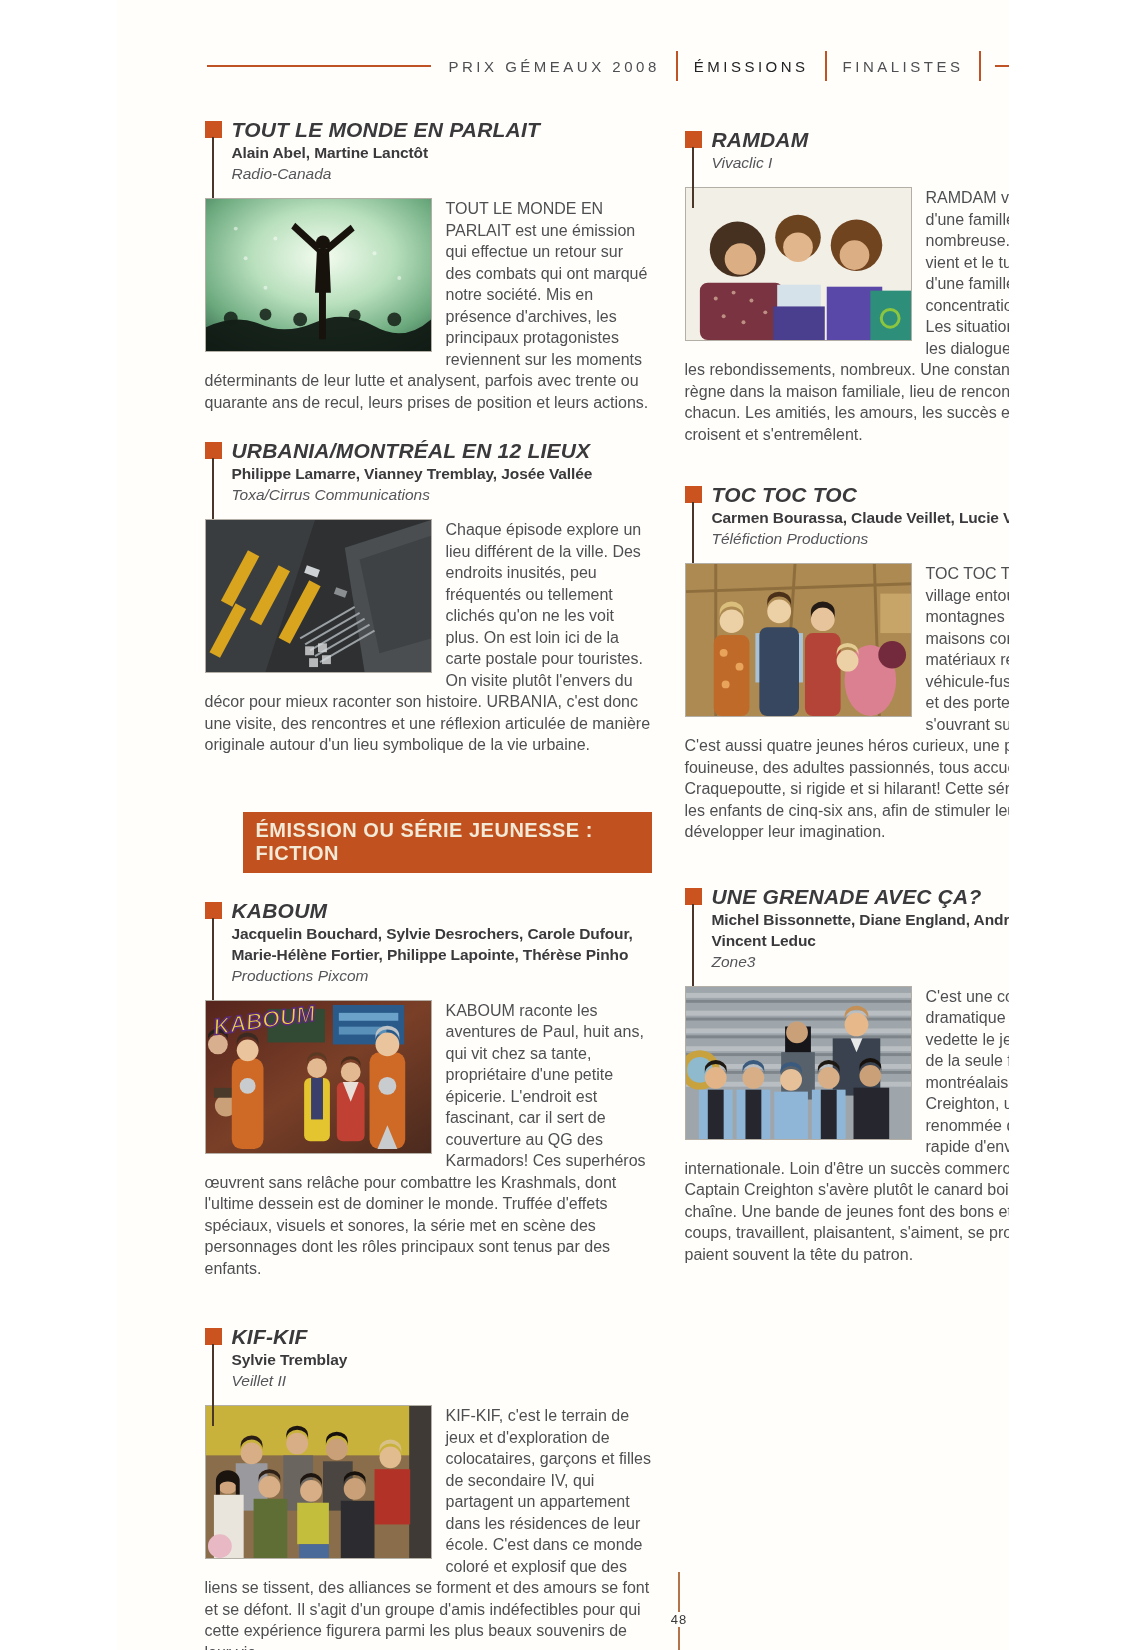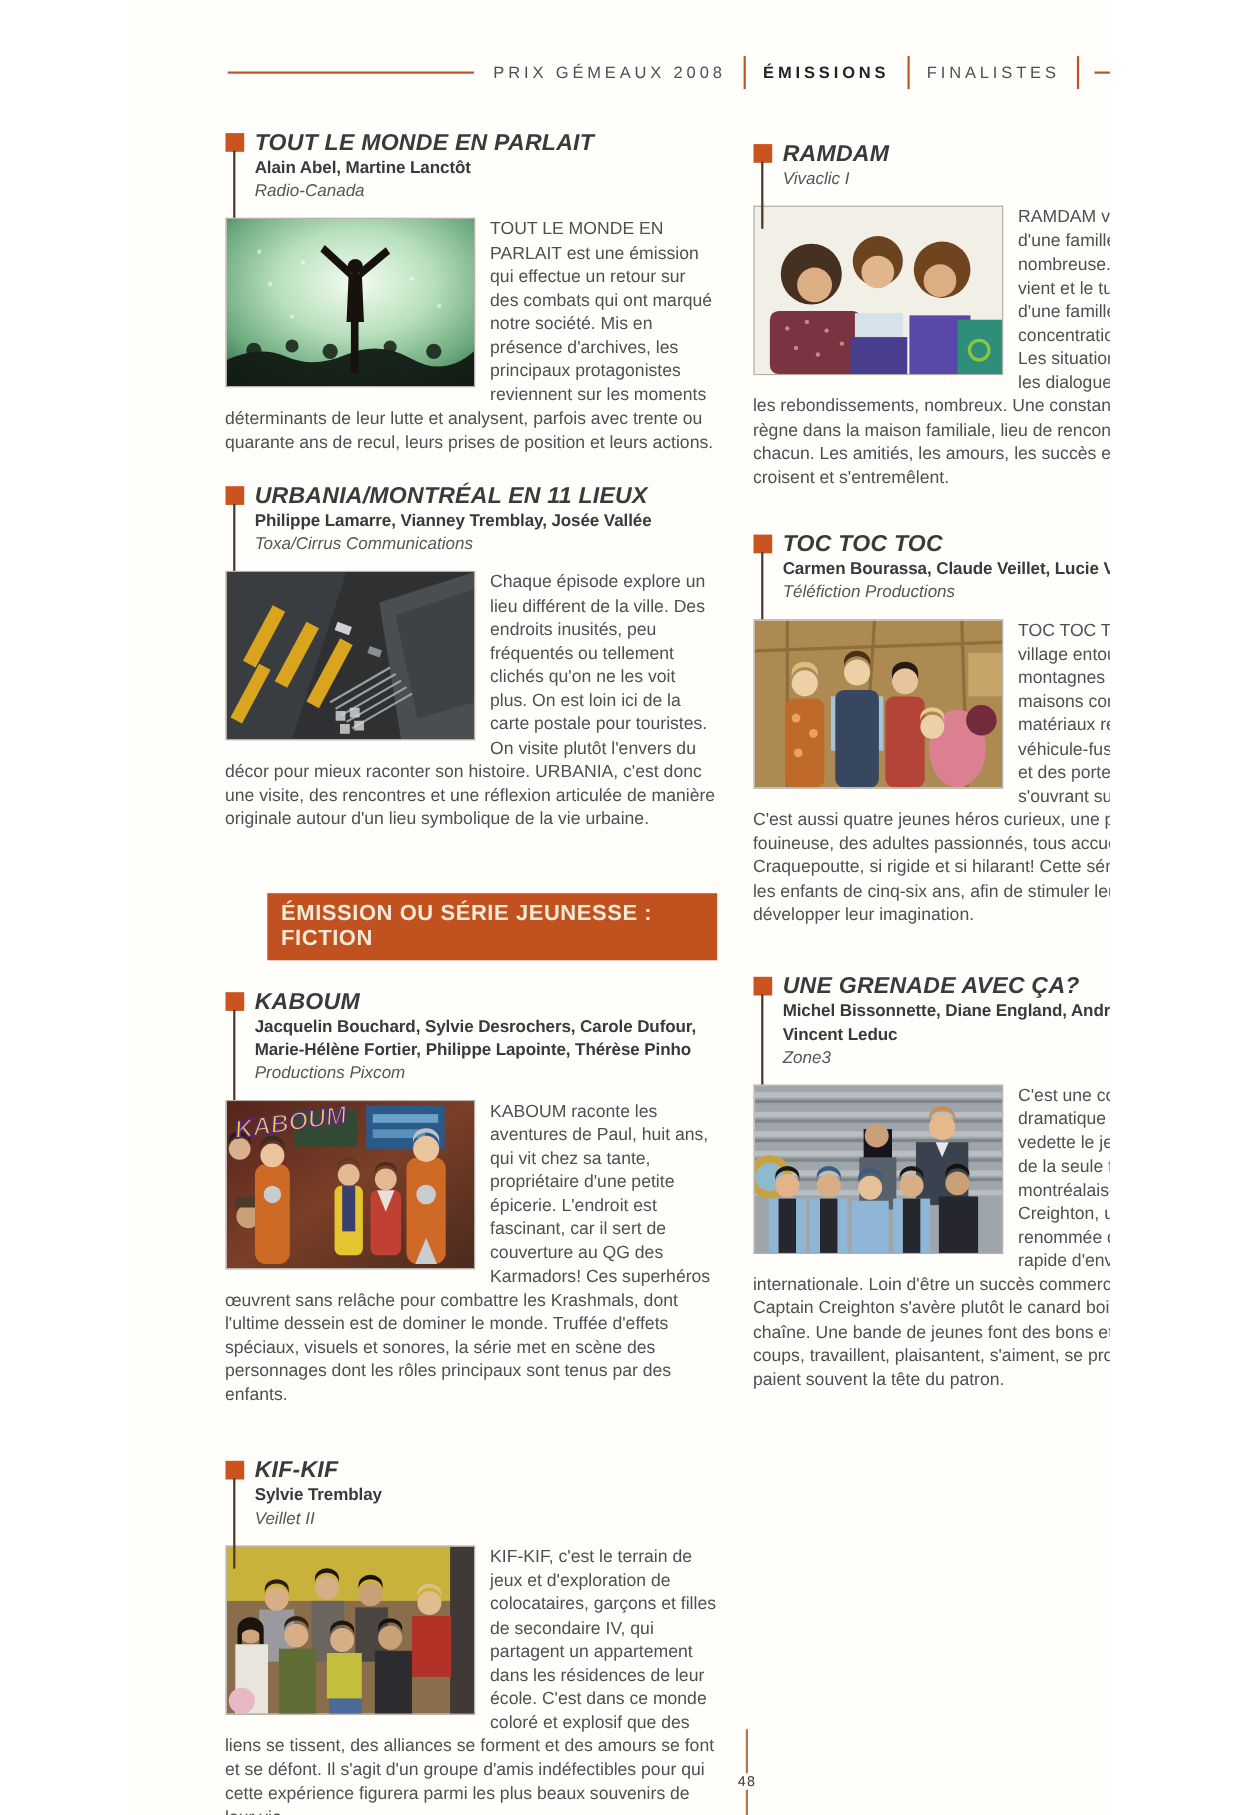--- a/index.html
+++ b/index.html
@@ -9,21 +9,21 @@
     overflow:hidden;
   }
   
   .header { position:absolute; top:48px; left:90px; width:945px; height:36px;
             display:flex; align-items:center; }
   .hrule { height:2px; background:#C05326; }
   .hrule-left { width:224px; }
   .hrule-right { width:58px; }
   .vbar { width:2px; height:30px; background:#C05326; margin:0 14px; flex:none; }
   .h-label { font-size:15px; letter-spacing:3.5px; color:#4d4f52; white-space:nowrap; margin:0 2px; }
-  .h-label.strong { font-weight:bold; color:#222325; }
+  .h-label.strong { font-weight:normal; color:#222325; }
   .h-gap { width:16px; }
   
   .col { position:absolute; width:447px; }
   .col-left  { left:88px;  top:118px; }
   .col-right { left:568px; top:128px; }
   
   .show { position:relative; }
   .show-head { position:relative; padding-left:27px; }
   .bullet { position:absolute; left:0; top:3px; width:17px; height:17px; background:#CB531F; }
   .connector { position:absolute; left:7px; top:19px; width:2px; background:#4A3529; }
@@ -114,21 +114,21 @@
           </svg>
         </figure>
         <p class="desc">TOUT LE MONDE EN PARLAIT est une émission qui effectue un retour sur des combats qui ont marqué notre société. Mis en présence d'archives, les principaux protagonistes reviennent sur les moments déterminants de leur lutte et analysent, parfois avec trente ou quarante ans de recul, leurs prises de position et leurs actions.</p>
       </div>
     </section>
 
     <section class="show lines1" style="margin-top:26px">
       <div class="show-head">
         <span class="bullet"></span>
         <span class="connector"></span>
-        <h2 class="show-title">URBANIA/MONTRÉAL EN 11 LIEUX</h2>
+        <h2 class="show-title">URBANIA/MONTRÉAL EN 12 LIEUX</h2>
         <p class="credits">Philippe Lamarre, Vianney Tremblay, Josée Vallée</p>
         <p class="company">Toxa/Cirrus Communications</p>
       </div>
       <div class="show-body">
         <figure class="photo">
           <svg viewBox="0 0 227 154" preserveAspectRatio="none">
             <rect width="227" height="154" fill="#2E3032"></rect>
             <polygon points="0,0 110,0 60,154 0,154" fill="#3A3D3F"></polygon>
             <polygon points="140,28 227,0 227,154 160,154" fill="#4A4E51"></polygon>
             <polygon points="155,40 227,16 227,120 175,135" fill="#3F4245"></polygon>

